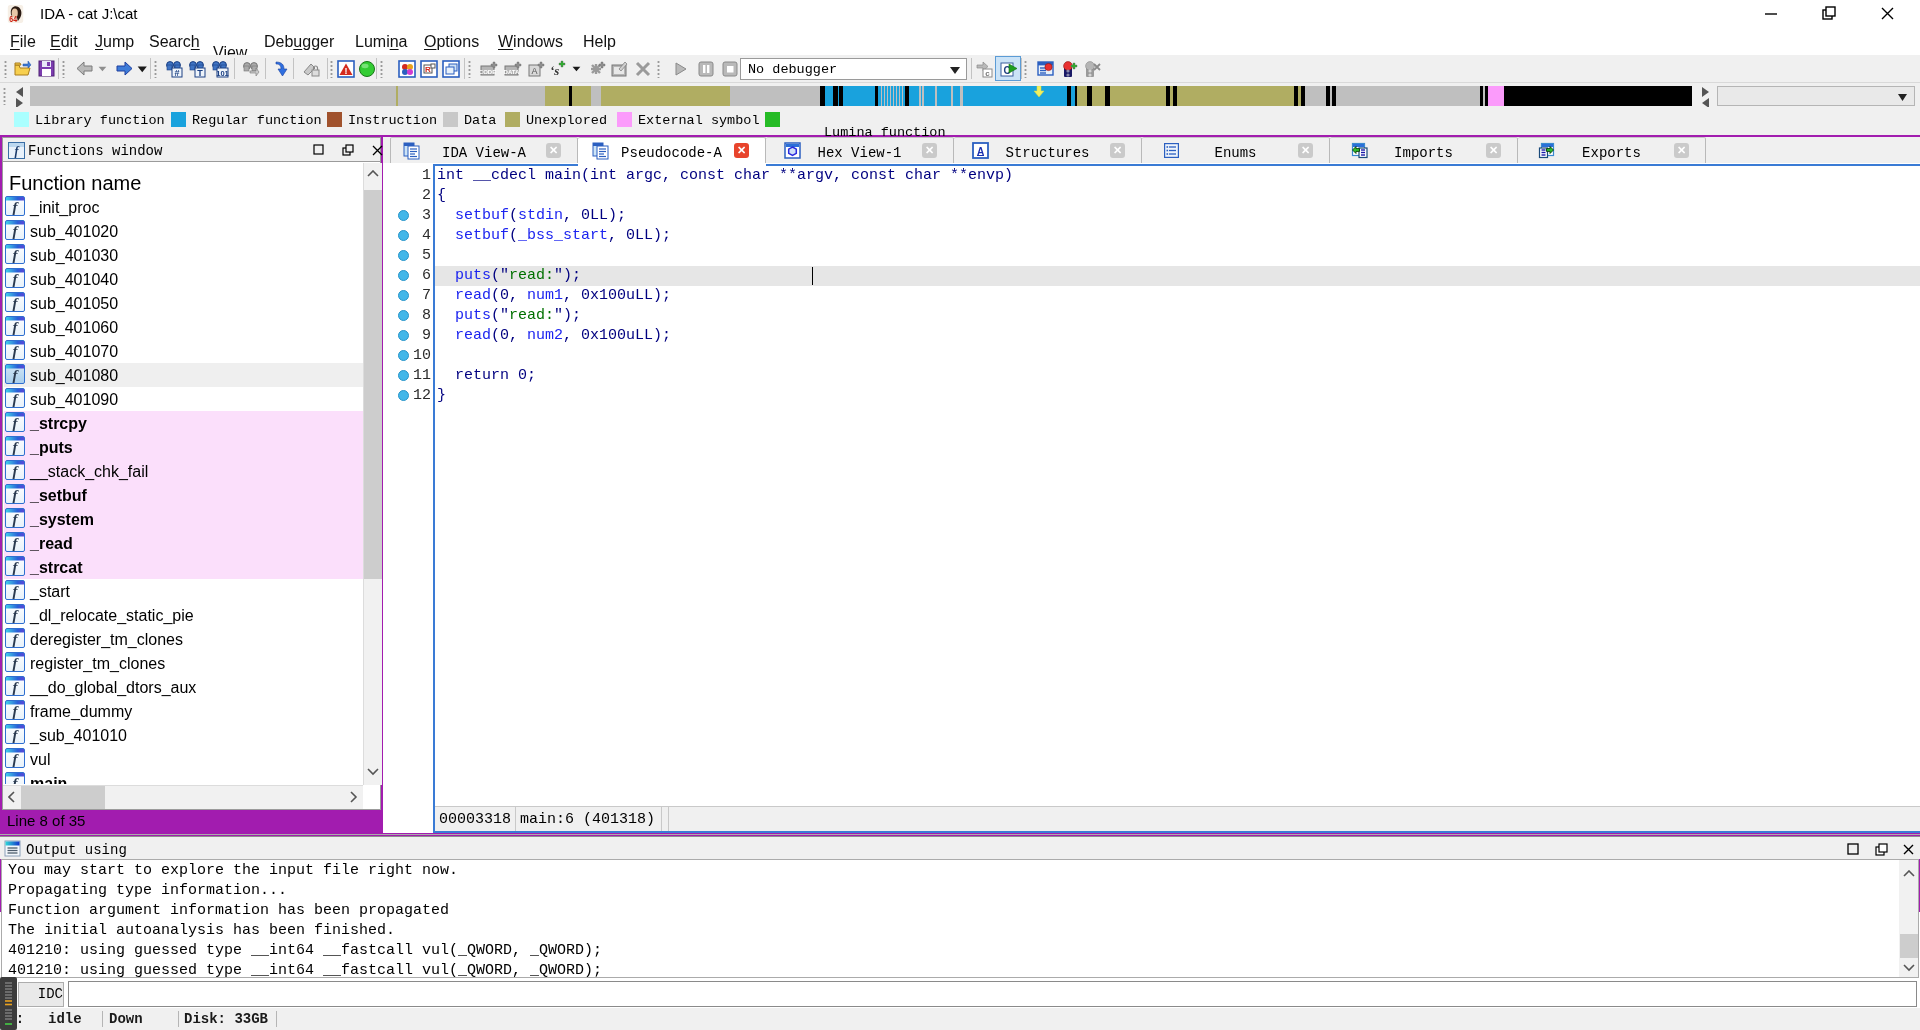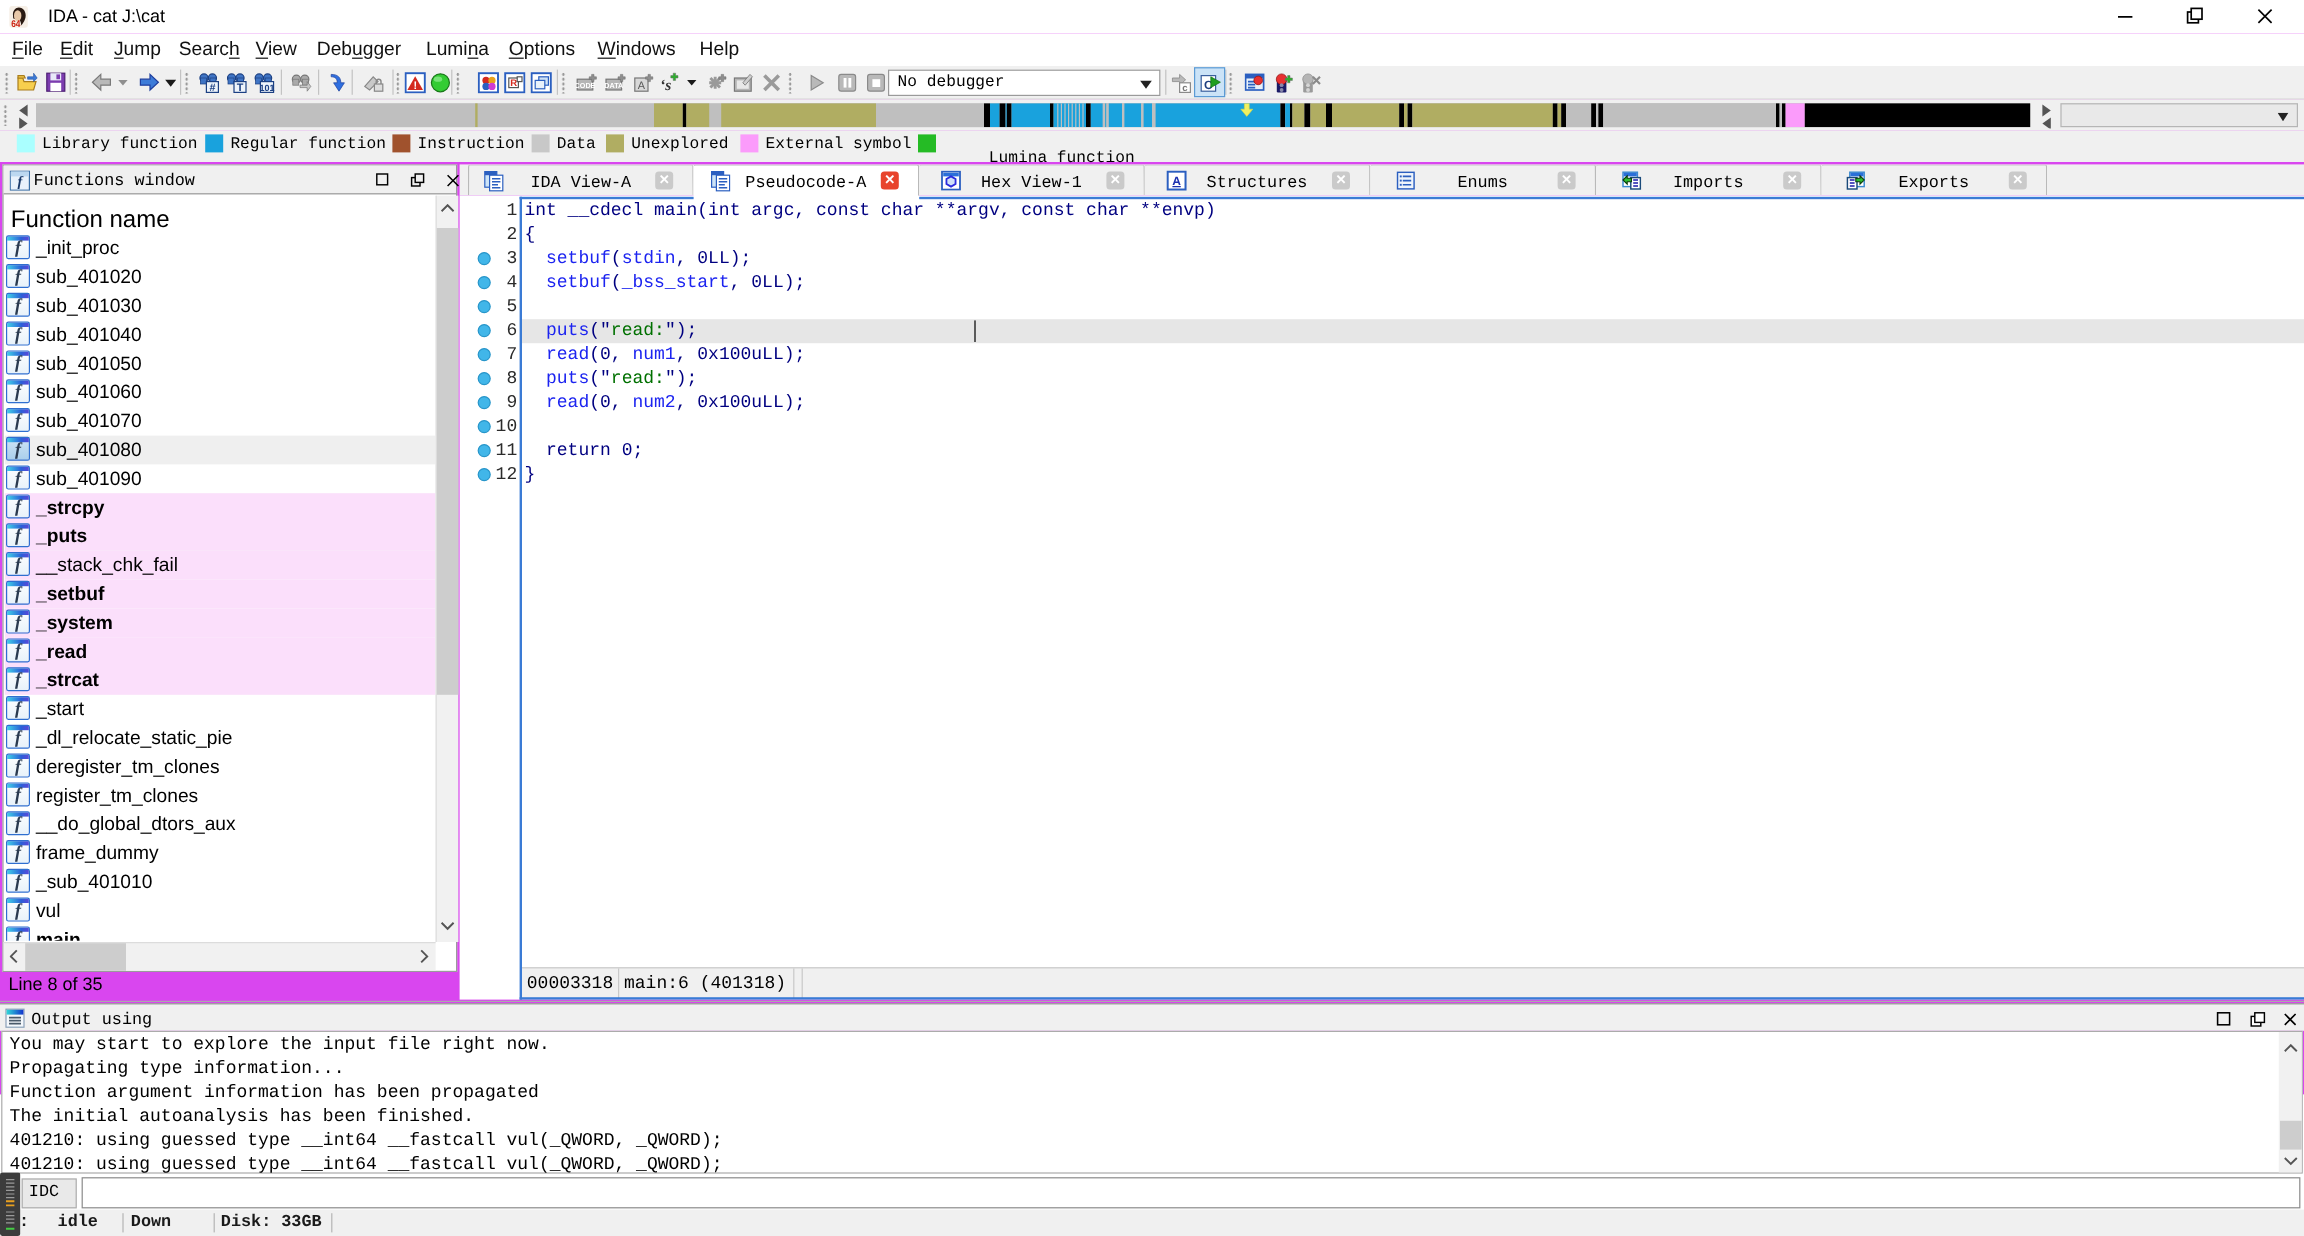--- a/index.html
+++ b/index.html
@@ -1,17 +1,17 @@
 <!DOCTYPE html>
 <html><head>
 <meta charset="utf-8">
 <style>
 * { margin:0; padding:0; box-sizing:border-box; }
 html,body { width:1920px; height:1030px; overflow:hidden; }
-#root { position:relative; width:1920px; height:912px; background:#d946ef;
+#root { position:relative; width:1920px; height:912px; background:#a21caf;
   font-family:"Liberation Sans", sans-serif; }
 .a { position:absolute; }
 
 
 #titlebar { left:0; top:0; width:1920px; height:28px; background:#ffffff; }
 #titletext { left:40px; top:5px; font-size:15px; color:#000; }
 
 
 #menubar { left:0; top:28px; width:1920px; height:27px; background:#ffffff;
   font-size:16px; color:#111; }
@@ -99,21 +99,21 @@
 
 
 #outtitle { left:0; top:836px; width:1920px; height:23px; background:#f0f0f0;
   border-top:1px solid #8f8f8f; }
 #outtext { left:26px; top:842px; font-family:"Liberation Mono",monospace; font-size:14px; }
 #outbody { left:1px; top:859px; width:1918px; height:119px; background:#fff; border:1px solid #ababab; }
 .oline { position:absolute; left:6px; font-family:"Liberation Mono",monospace; font-size:15px; color:#000; white-space:pre; }
 
 
 #idcbtn { left:18px; top:982px; width:46px; height:25px; background:#e9e9e9; border:1px solid #adadad;
-  font-family:"Liberation Mono",monospace; font-size:14px; text-align:left; padding-left:5px; line-height:23px; }
+  font-family:"Liberation Mono",monospace; font-size:14px; text-align:right; padding-left:5px; line-height:23px; }
 #idcinput { left:68px; top:981px; width:1849px; height:26px; background:#fff; border:1px solid #8a8a8a; }
 #statusbar { left:0; top:1008px; width:1920px; height:22px; background:#f0f0f0;
   font-family:"Liberation Mono",monospace; font-size:14px; font-weight:bold; color:#1a1a1a; }
 .ssep { position:absolute; top:3px; width:1px; height:16px; background:#b5b5b5; }
 #darkwidget { z-index:10; }
 </style>
 </head>
 <body>
 <div id="root">
 
@@ -130,21 +130,21 @@
     <rect x="68" y="10" width="9" height="9" fill="#fff" stroke="#000" stroke-width="1.4"></rect>
     <rect x="71" y="7" width="9" height="9" fill="#fff" stroke="#000" stroke-width="1.4"></rect>
     <path d="M127 8 L138 19 M138 8 L127 19" stroke="#000" stroke-width="1.4"></path>
   </svg>
 
   <div class="a" id="menubar">
       <span class="mi" style="left:10px;"><u>F</u>ile</span>
       <span class="mi" style="left:50px;"><u>E</u>dit</span>
       <span class="mi" style="left:95px;"><u>J</u>ump</span>
       <span class="mi" style="left:149px;">Searc<u>h</u></span>
-      <span class="mi" style="left:213px;"><u>V</u>iew</span>
+      <span class="mi" style="left:213px;margin-top:11px;"><u>V</u>iew</span>
       <span class="mi" style="left:264px;">Deb<u>u</u>gger</span>
       <span class="mi" style="left:355px;">Lumi<u>n</u>a</span>
       <span class="mi" style="left:424px;"><u>O</u>ptions</span>
       <span class="mi" style="left:498px;"><u>W</u>indows</span>
       <span class="mi" style="left:583px;">Help</span>
     </div>
 
   <div class="a" id="toolbar">
       <div class="tdots" style="left:4px;"></div>
       <div class="tdots" style="left:62px;"></div>

